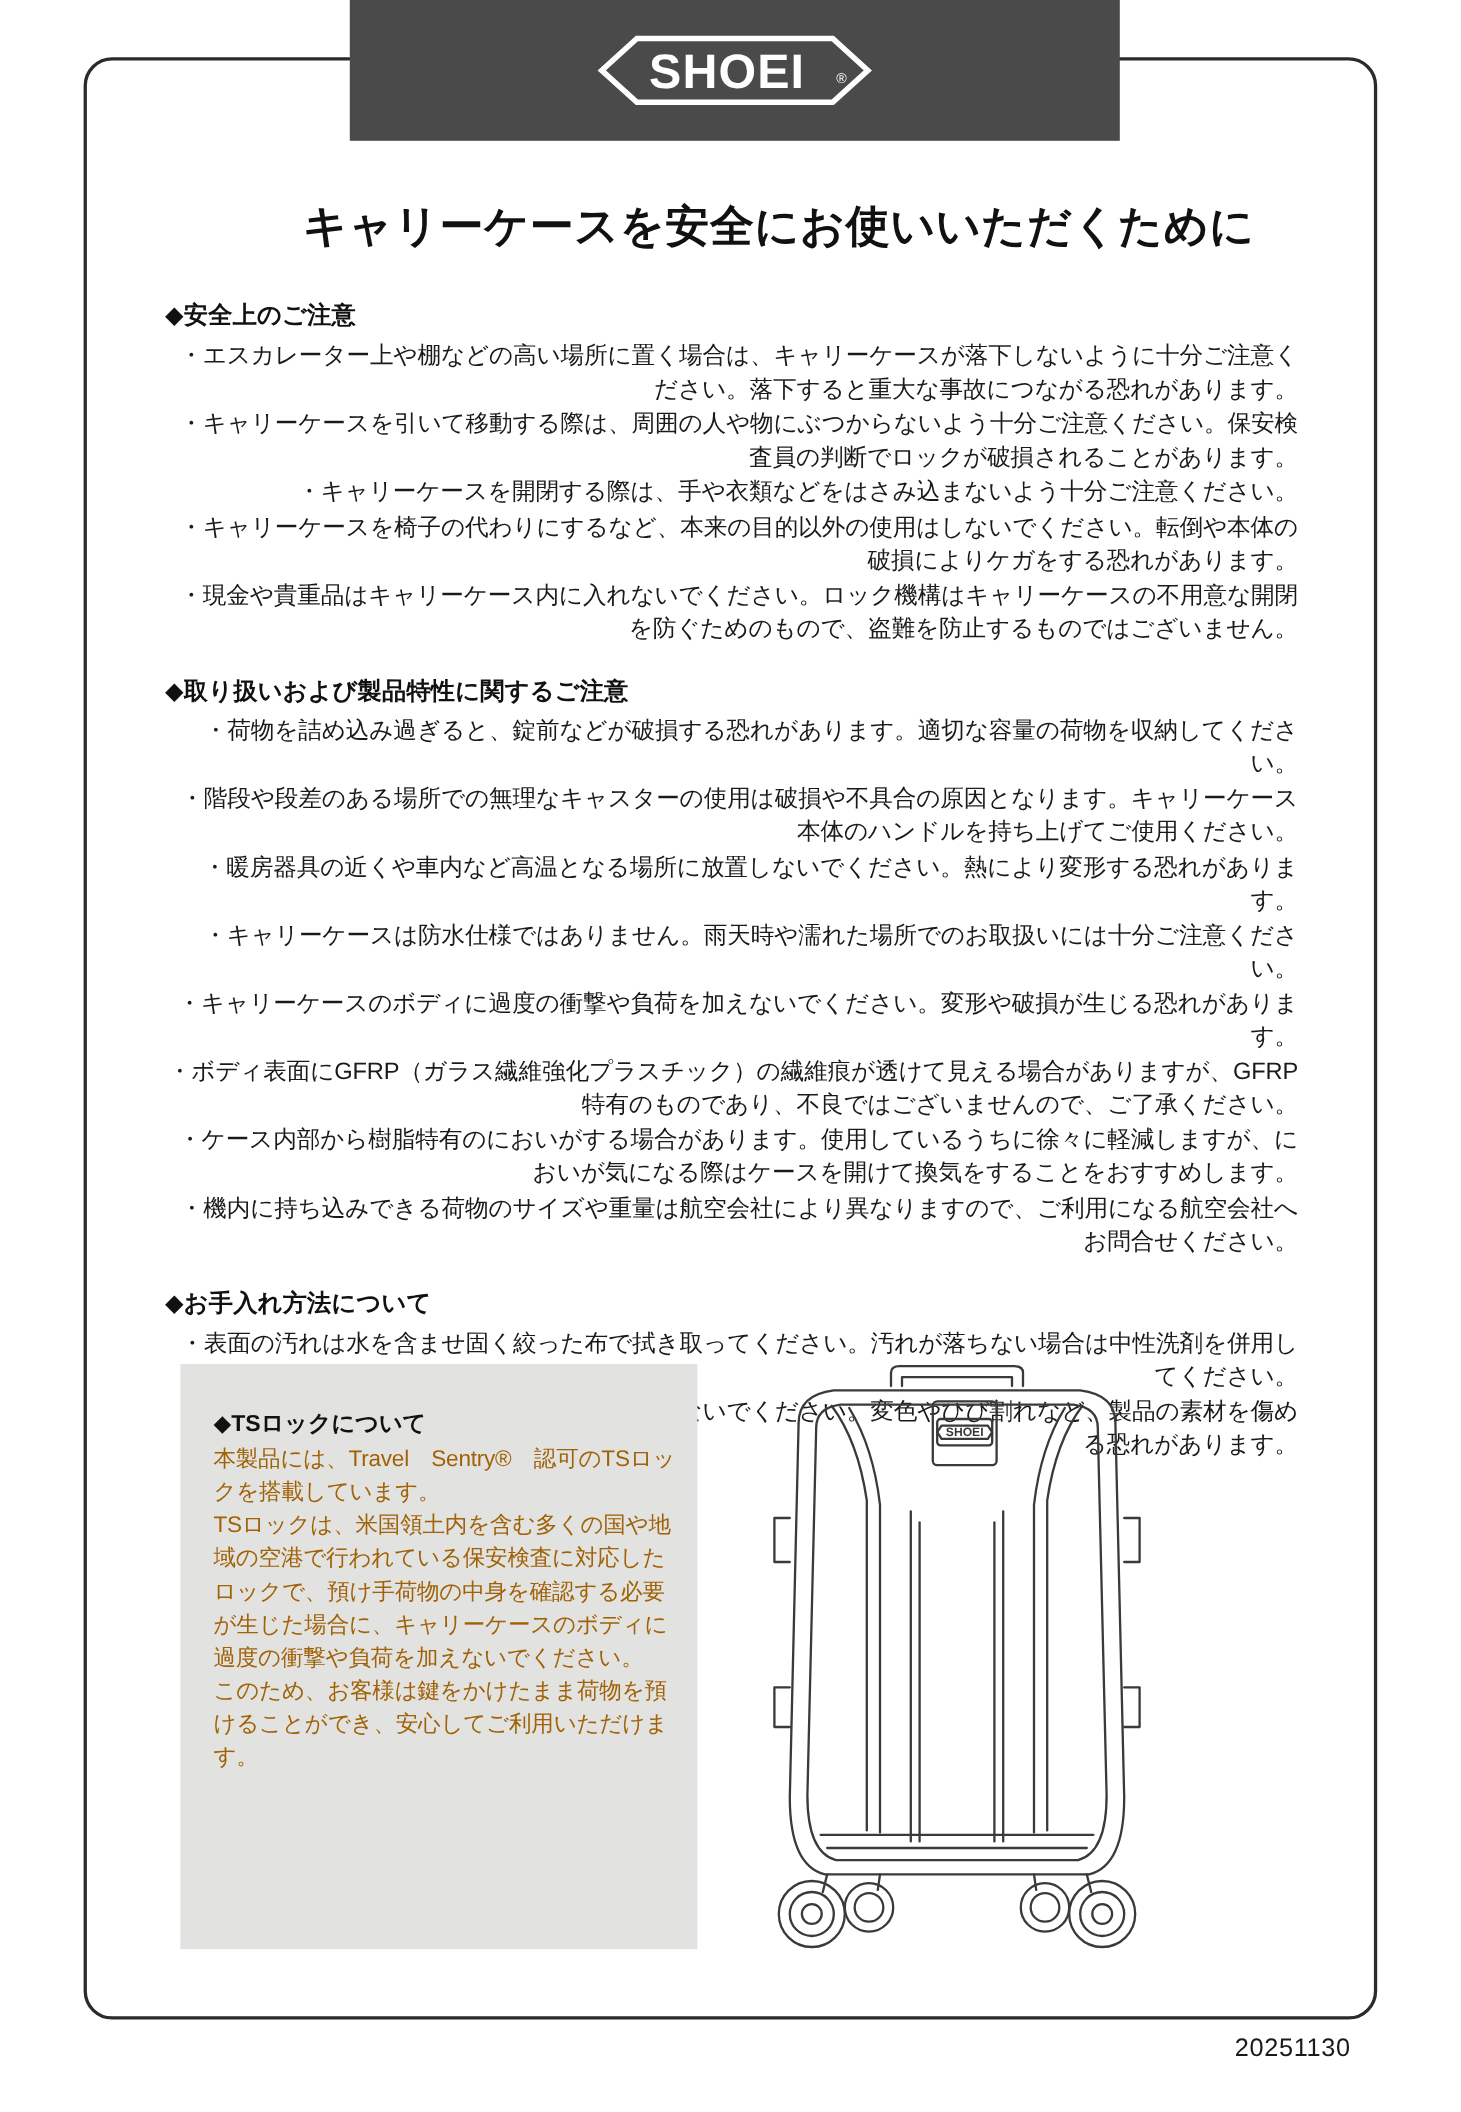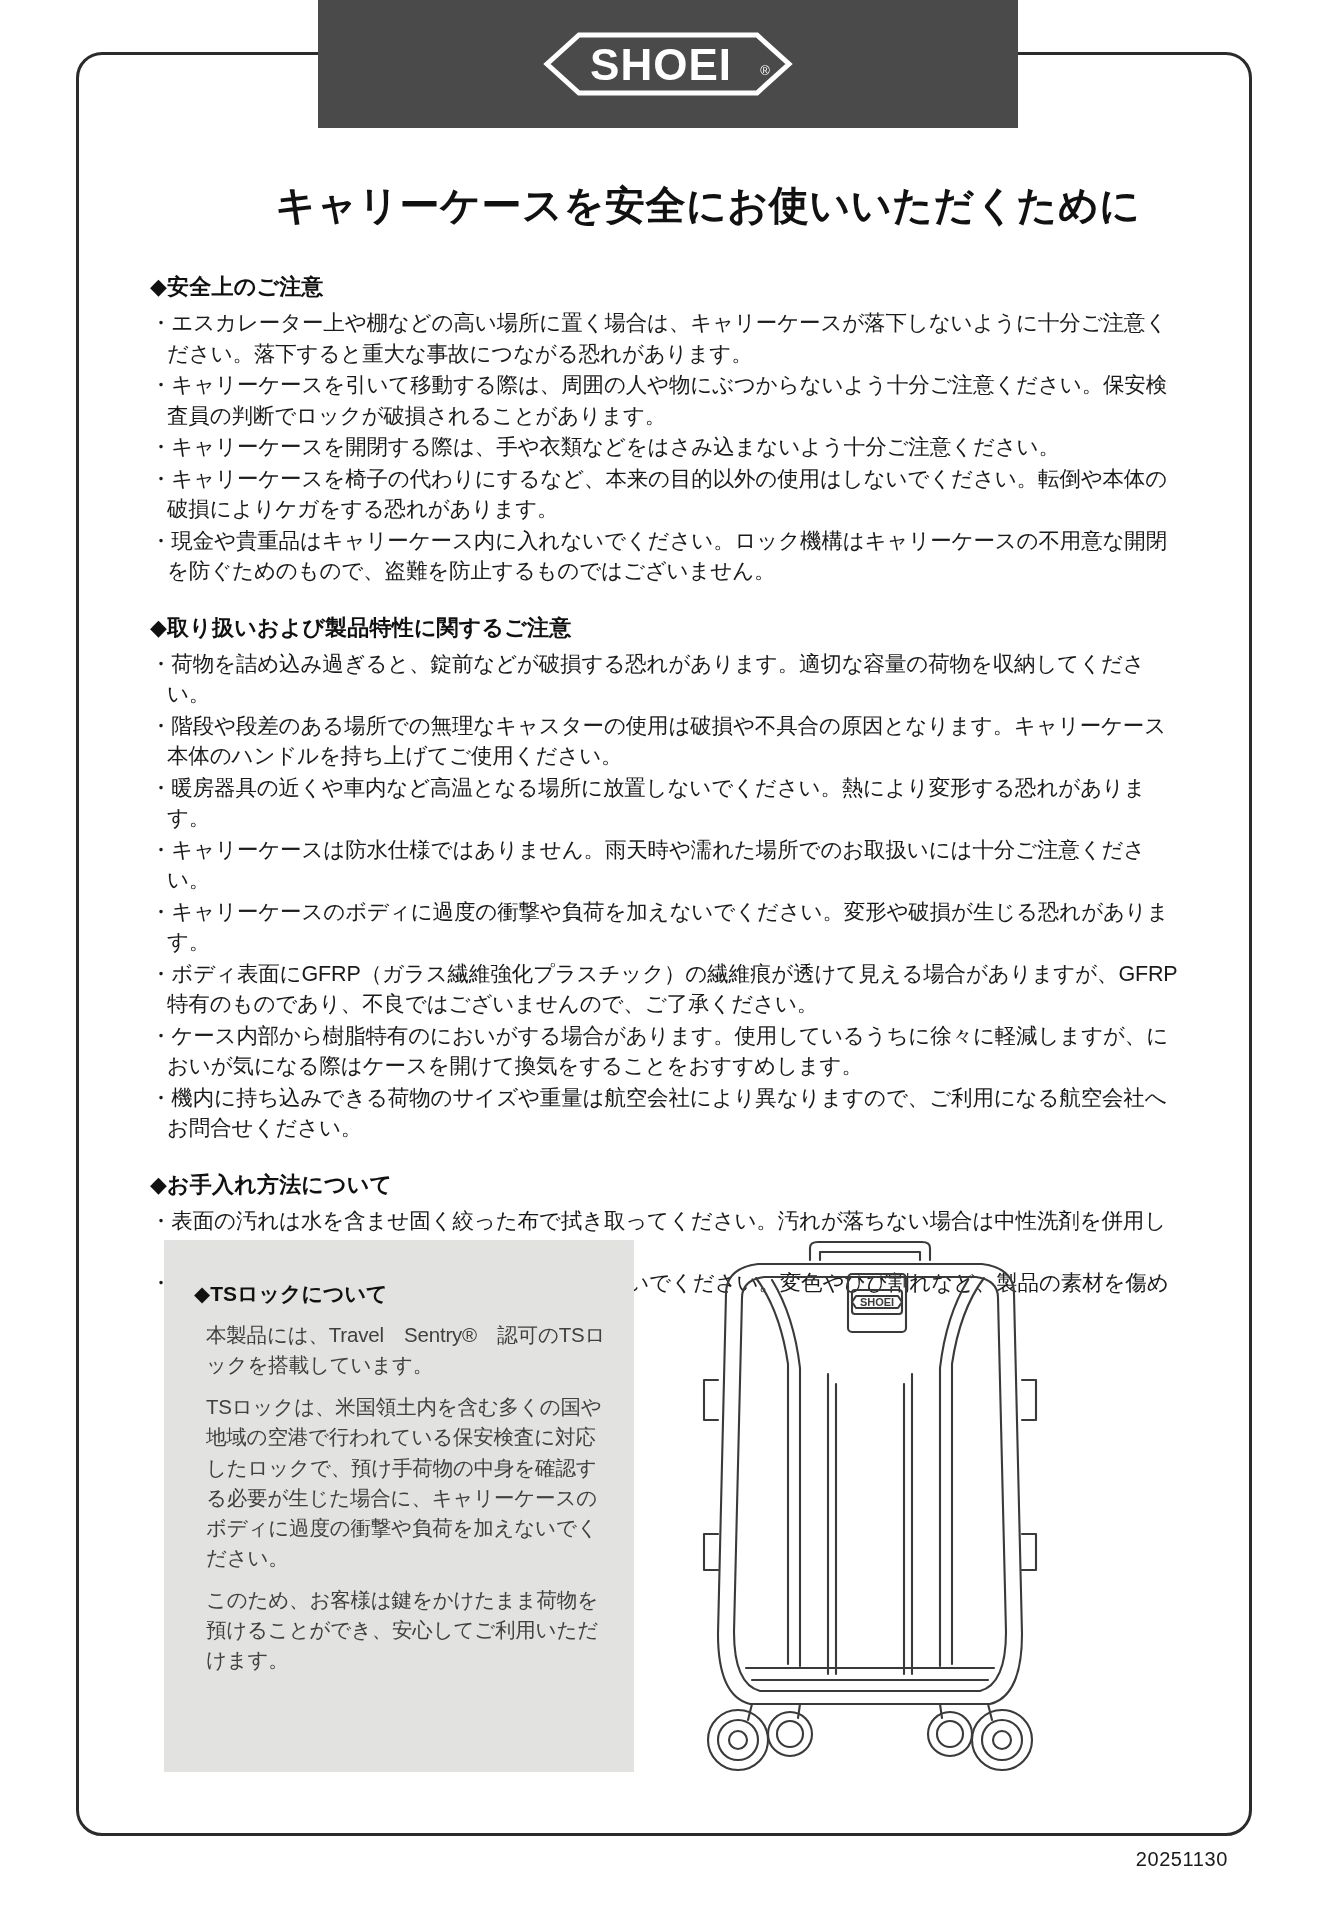--- a/index.html
+++ b/index.html
@@ -85,20 +85,21 @@
   .bullet-list { margin: 0; padding: 0; list-style: none; }
 
   .bullet-item {
     font-size: 21.5px;
     line-height: 1.42;
     margin-bottom: 1px;
     padding-left: 17px;
     text-indent: -17px;
     letter-spacing: -0.15px;
     color: #1a1a1a;
+    text-align: right;
   }
 
   
   #bottom-area {
     position: absolute;
     left: 150px;
     top: 1240px;
     width: 1030px;
     height: 540px;
   }
@@ -115,41 +116,41 @@
   }
   #ts-lock-heading {
     font-size: 21px;
     font-weight: bold;
     margin: 0 0 4px 0;
     color: #111;
   }
   .ts-para {
     font-size: 20.5px;
     line-height: 1.47;
-    margin: 12px;
+    margin: 0;
     letter-spacing: -0.2px;
-    color: #404040;
+    color: #a16207;
   }
 
   
   #suitcase-illustration {
     position: absolute;
     left: 510px;
     top: -6px;
     width: 420px;
     height: 540px;
   }
   #suitcase-illustration svg { display: block; }
 
   
   #date-code {
     position: absolute;
     right: 100px;
     top: 1848px;
-    font-size: 20px;
+    font-size: 23px;
     letter-spacing: 0.6px;
     color: #1a1a1a;
   }
 </style>
 </head>
 <body>
 
 <div id="page-frame"></div>
 
 <div id="brand-banner">

